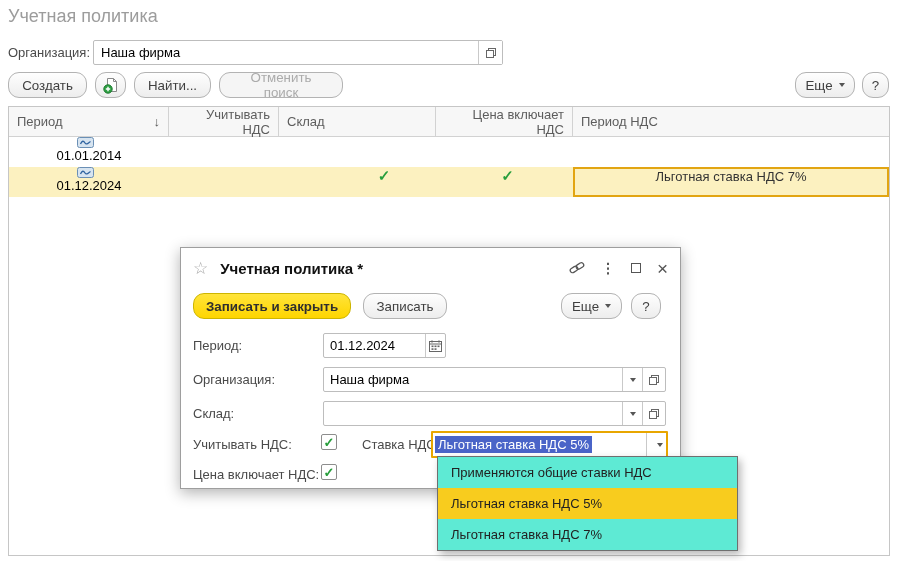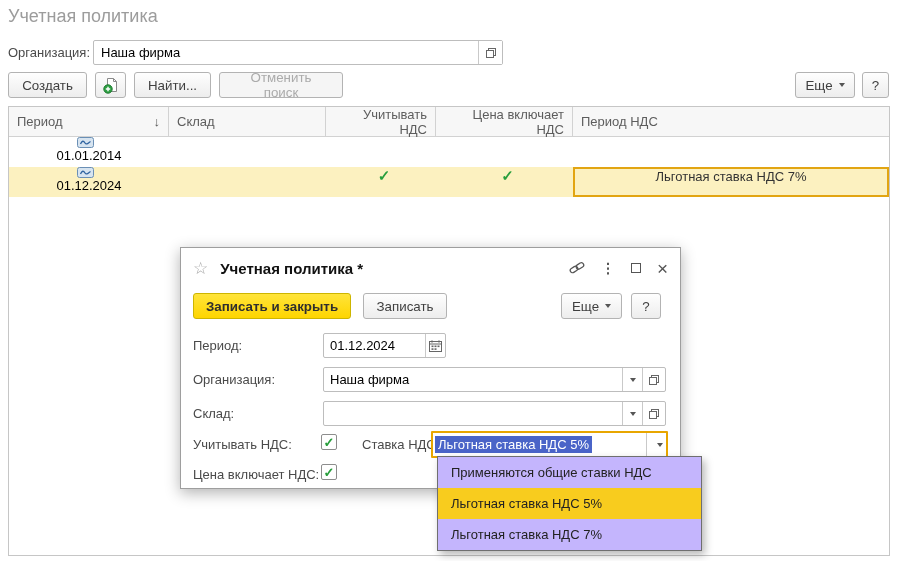--- a/index.html
+++ b/index.html
@@ -8,21 +8,21 @@
   .abs { position:absolute; }
 
   
   .page-title { left:8px; top:6px; font-size:18px; color:#9c9c9c; }
   .org-label { left:8px; top:45px; color:#4a4a4a; }
   .org-input { left:93px; top:40px; width:410px; height:25px; border:1px solid #bdbdbd; border-radius:2px; background:#fff; display:flex; align-items:center; }
   .org-input .val { flex:1; padding:0 7px; color:#000; }
   .inp-btn { width:24px; height:100%; border-left:1px solid #c9c9c9; display:flex; align-items:center; justify-content:center; background:#fff; cursor:pointer; }
 
   
-  .btn { height:26px; border:1px solid #b3b3b3; border-radius:3px; background:linear-gradient(#fefefe,#ededed); color:#3f3f3f; display:inline-flex; align-items:center; justify-content:center; padding:0 12px; cursor:pointer; }
+  .btn { height:26px; border:1px solid #b3b3b3; border-radius:11px; background:linear-gradient(#fefefe,#ededed); color:#3f3f3f; display:inline-flex; align-items:center; justify-content:center; padding:0 12px; cursor:pointer; }
   .btn.disabled { color:#ababab; background:#f5f5f5; cursor:default; }
   .btn.icon-only { padding:0 6px; }
   .btn.primary { background:linear-gradient(#ffe43a,#fed500); border:1px solid #cdb500; font-weight:bold; color:#2e2e2e; }
   .caret { width:0; height:0; border-left:3.5px solid transparent; border-right:3.5px solid transparent; border-top:4.5px solid #555; display:inline-block; margin-left:6px; }
 
   .toolbar-create { left:8px; top:72px; width:79px; }
   .toolbar-copy   { left:95px; top:72px; width:31px; }
   .toolbar-find   { left:134px; top:72px; width:77px; }
   .toolbar-cancel { left:219px; top:72px; width:124px; }
   .toolbar-more   { left:795px; top:72px; width:60px; }
@@ -65,21 +65,21 @@
   .f-input .arrow-btn { width:20px; height:100%; border-left:1px solid #c9c9c9; display:flex; align-items:center; justify-content:center; cursor:pointer; }
   .f-input .arrow-btn .caret { margin:0; }
 
   .checkbox { width:16px; height:16px; border:1px solid #8d8d8d; border-radius:2px; background:#fff; display:flex; align-items:center; justify-content:center; color:#289e3c; font-weight:bold; font-size:13px; cursor:pointer; }
 
   .combo-focus { border:2px solid #e8a600; border-radius:1px; background:#fff; display:flex; align-items:center; height:27px; }
   .combo-focus .sel { background:#4a64c8; color:#fff; padding:1px 3px; margin-left:2px; white-space:nowrap; }
   .combo-focus .arrow-btn { margin-left:auto; width:20px; align-self:stretch; border-left:1px solid #c9c9c9; display:flex; align-items:center; justify-content:center; cursor:pointer; background:#fff; }
 
   
-  .ddl { left:437px; top:456px; width:265px; background:#c4b5fd; border:1px solid #6f6f6f; box-shadow:3px 4px 8px rgba(0,0,0,.28); z-index:20; }
+  .ddl { left:437px; top:456px; width:301px; background:#5eead4; border:1px solid #6f6f6f; box-shadow:3px 4px 8px rgba(0,0,0,.28); z-index:20; }
   .ddl-item { height:31px; display:flex; align-items:center; padding:0 13px; color:#222; cursor:pointer; white-space:nowrap; }
   .ddl-item.selected { background:#f8cc1e; }
 </style>
 </head>
 <body>
 
 <div class="abs page-title">Учетная политика</div>
 
 <span class="abs org-label">Организация:</span>
 <div class="abs org-input">
@@ -110,25 +110,25 @@
   <span class="caret"></span>
 </button>
 <button class="abs btn toolbar-help">?</button>
 
 <div class="abs grid">
   <div class="grid-header">
     <div class="hcell c1">
       <span>Период</span>
       <span class="sort-arrow">↓</span>
     </div>
+    <div class="hcell c3">
+        <span>Учитывать НДС</span>
+      </div>
     <div class="hcell c2">
         <span>Склад</span>
-      </div>
-    <div class="hcell c3">
-        <span>Учитывать НДС</span>
       </div>
     <div class="hcell c4">
         <span>Цена включает НДС</span>
       </div>
     <div class="hcell c5">
         <span>Период НДС</span>
       </div>
   </div>
 
   <div class="grid-row">

